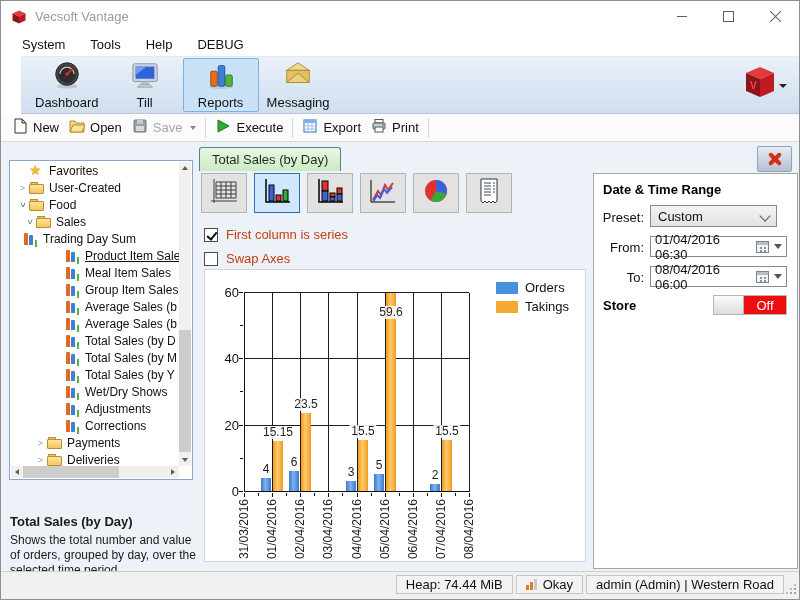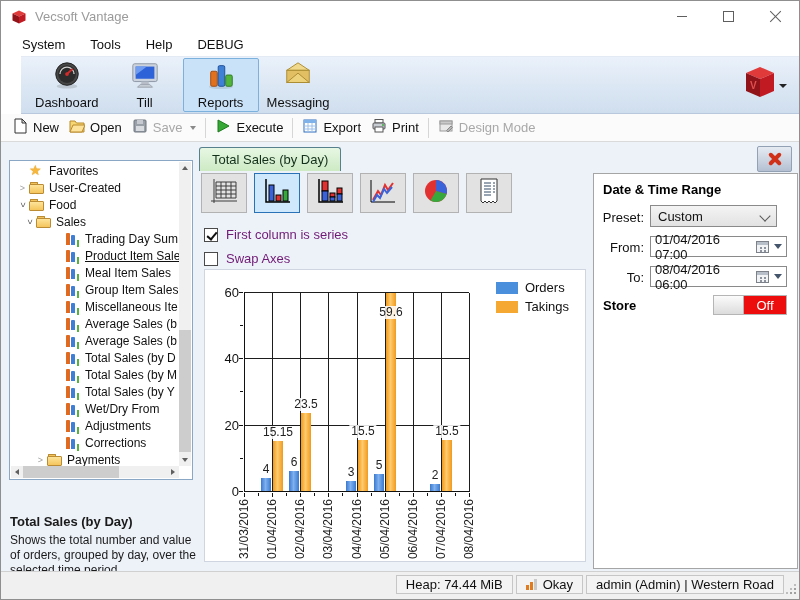--- a/index.html
+++ b/index.html
@@ -84,21 +84,21 @@
   .red-x::before{transform:rotate(45deg);}
   .red-x::after{transform:rotate(-45deg);}
 
   
   .view-row{position:absolute;left:200px;top:31px;display:flex;gap:7px;}
   .view-btn{width:46px;height:40px;background:#e2e2e2;border:1px solid #b2b2b2;display:flex;align-items:center;justify-content:center;box-sizing:border-box;}
   .view-btn.sel{background:#cfe8fb;border:1px solid #2a72b8;}
   .view-btn svg{width:30px;height:28px;}
 
   
-  .opt{position:absolute;left:203px;display:flex;align-items:center;gap:8px;font-size:13px;color:#701a75;}
+  .opt{position:absolute;left:203px;display:flex;align-items:center;gap:8px;font-size:13px;color:#c2410c;}
   .opt1{top:85px;} .opt2{top:109px;}
   .cb{width:14px;height:14px;background:#fff;border:1px solid #4a4a4a;box-sizing:border-box;position:relative;flex:0 0 14px;}
   .cb.checked::before{content:"";position:absolute;left:4px;top:1px;width:4px;height:8px;border:solid #111;border-width:0 2px 2px 0;transform:rotate(40deg);}
 
   
   .chart-panel{position:absolute;left:203px;top:127px;width:382px;height:293px;background:#fff;border:1px solid #cfd6e2;box-sizing:border-box;}
   .plot{position:absolute;left:39px;top:23px;width:225px;height:199px;}
   .axis-left{position:absolute;left:0;top:0;bottom:0;width:1px;background:#111;z-index:1;}
   .axis-bottom{position:absolute;left:0;right:0;bottom:0;height:1px;background:#111;z-index:1;}
   .gl-h{position:absolute;left:0;right:0;height:1px;background:#1d1d1d;}
@@ -276,28 +276,20 @@
       <div class="tb2-item">
         <span><svg viewBox="0 0 16 16">
             <rect x="4" y="1.5" width="8" height="3.5" fill="#fff" stroke="#555"></rect>
             <rect x="2" y="5" width="12" height="6" rx="1" fill="#c8cdd4" stroke="#555"></rect>
             <rect x="4" y="9" width="8" height="5" fill="#fff" stroke="#555"></rect>
             <circle cx="12" cy="7" r="1" fill="#3fae3f"></circle>
           </svg></span>
         <span>Print</span>
       </div>
       <div class="tb2-sep"></div>
-      <div class="tb2-item dis">
-        <span><svg viewBox="0 0 16 16">
-            <rect x="2" y="3" width="12" height="10" fill="#e8e8e8" stroke="#9a9a9a"></rect>
-            <rect x="2" y="3" width="12" height="3" fill="#c9c9c9" stroke="#9a9a9a"></rect>
-            <path d="M8.5 12.5 l4.5 -4.5 l1.5 1.5 l-4.5 4.5 z" fill="#b5b5b5" stroke="#8a8a8a"></path>
-          </svg></span>
-        <span>Design Mode</span>
-      </div>
     </div>
 
   <div class="content">
 
     <div class="tree-panel">
       <div class="tree-rows" id="tree-rows">
           <div class="tree-row" style="padding-left: 6px;">
             <span class="tw"></span>
             <span class="ic ic-star"></span>
             <span class="tree-label">Favorites</span>
@@ -310,21 +302,21 @@
           <div class="tree-row" style="padding-left: 6px;">
             <span class="tw exp"><span>&gt;</span></span>
             <span class="ic ic-folder"></span>
             <span class="tree-label">Food</span>
           </div>
           <div class="tree-row" style="padding-left: 13px;">
             <span class="tw exp"><span>&gt;</span></span>
             <span class="ic ic-folder"></span>
             <span class="tree-label">Sales</span>
           </div>
-          <div class="tree-row" style="padding-left: 42px;">
+          <div class="tree-row" style="">
             <span class="tw"></span>
             <span class="ic ic-report"></span>
             <span class="tree-label">Trading Day Sum</span>
           </div>
           <div class="tree-row" style="padding-left: 42px; text-decoration: underline;">
             <span class="tw"></span>
             <span class="ic ic-report"></span>
             <span class="tree-label">Product Item Sale</span>
           </div>
           <div class="tree-row" style="padding-left: 42px;">
@@ -333,25 +325,20 @@
             <span class="tree-label">Meal Item Sales</span>
           </div>
           <div class="tree-row" style="padding-left: 42px;">
             <span class="tw"></span>
             <span class="ic ic-report"></span>
             <span class="tree-label">Group Item Sales</span>
           </div>
           <div class="tree-row" style="padding-left: 42px;">
             <span class="tw"></span>
             <span class="ic ic-report"></span>
-            <span class="tree-label">Miscellaneous Ite</span>
-          </div>
-          <div class="tree-row" style="padding-left: 42px;">
-            <span class="tw"></span>
-            <span class="ic ic-report"></span>
             <span class="tree-label">Average Sales (b</span>
           </div>
           <div class="tree-row" style="padding-left: 42px;">
             <span class="tw"></span>
             <span class="ic ic-report"></span>
             <span class="tree-label">Average Sales (b</span>
           </div>
           <div class="tree-row" style="padding-left: 42px;">
             <span class="tw"></span>
             <span class="ic ic-report"></span>
@@ -363,21 +350,21 @@
             <span class="tree-label">Total Sales (by M</span>
           </div>
           <div class="tree-row" style="padding-left: 42px;">
             <span class="tw"></span>
             <span class="ic ic-report"></span>
             <span class="tree-label">Total Sales (by Y</span>
           </div>
           <div class="tree-row" style="padding-left: 42px;">
             <span class="tw"></span>
             <span class="ic ic-report"></span>
-            <span class="tree-label">Wet/Dry From</span>
+            <span class="tree-label">Wet/Dry Shows</span>
           </div>
           <div class="tree-row" style="padding-left: 42px;">
             <span class="tw"></span>
             <span class="ic ic-report"></span>
             <span class="tree-label">Adjustments</span>
           </div>
           <div class="tree-row" style="padding-left: 42px;">
             <span class="tw"></span>
             <span class="ic ic-report"></span>
             <span class="tree-label">Corrections</span>
@@ -621,21 +608,21 @@
 
     <div class="side-panel">
       <div class="sp-title">Date &amp; Time Range</div>
       <span class="sp-label" style="top:36px;">Preset:</span>
       <div class="combo">
         <span>Custom</span>
         <span class="combo-chev"></span>
       </div>
       <span class="sp-label" style="top:66px;">From:</span>
       <div class="datefield df-from">
-        <span>01/04/2016 07:00</span>
+        <span>01/04/2016 06:30</span>
         <span class="cal-icon"></span>
         <span class="dd-tri"></span>
       </div>
       <span class="sp-label" style="top:96px;">To:</span>
       <div class="datefield df-to">
         <span>08/04/2016 06:00</span>
         <span class="cal-icon"></span>
         <span class="dd-tri"></span>
       </div>
       <div class="sp-store">Store</div>

